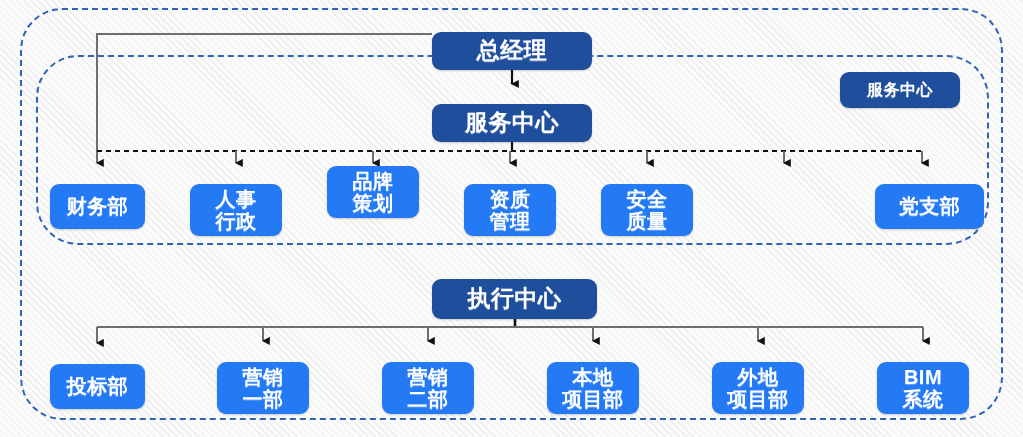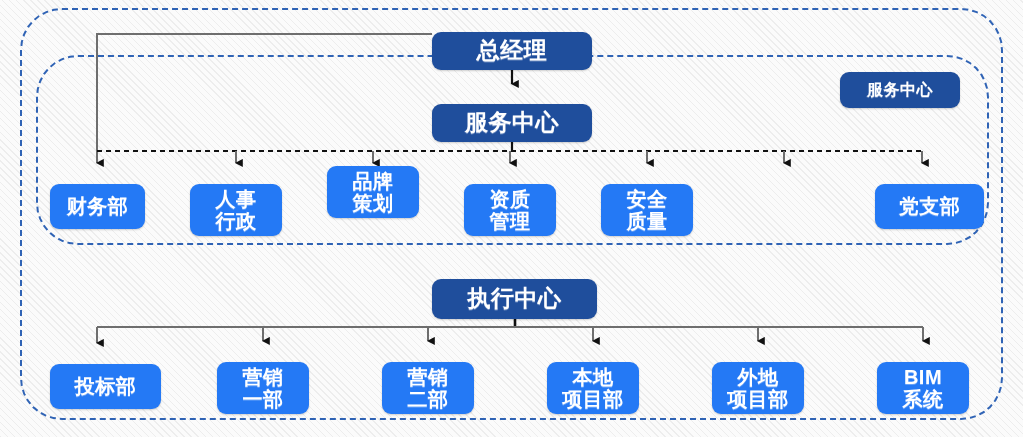--- a/index.html
+++ b/index.html
@@ -131,21 +131,21 @@
 
   <div class="node level-leaf" style="left:464px; top:170px; width:92px; height:52px;">资质
 管理</div>
 
   <div class="node level-leaf" style="left:601px; top:170px; width:92px; height:52px;">安全
 质量</div>
 
 
   <div class="node level-leaf" style="left:875px; top:170px; width:109px; height:45px;">党支部</div>
 
-  <div class="node level-leaf" style="left:50px; top:350px; width:111px; height:45px;">投标部</div>
+  <div class="node level-leaf" style="left:50px; top:350px; width:95px; height:45px;">投标部</div>
 
   <div class="node level-leaf" style="left:217px; top:348px; width:92px; height:52px;">营销
 一部</div>
 
   <div class="node level-leaf" style="left:382px; top:348px; width:92px; height:52px;">营销
 二部</div>
 
   <div class="node level-leaf" style="left:547px; top:348px; width:92px; height:52px;">本地
 项目部</div>
 

